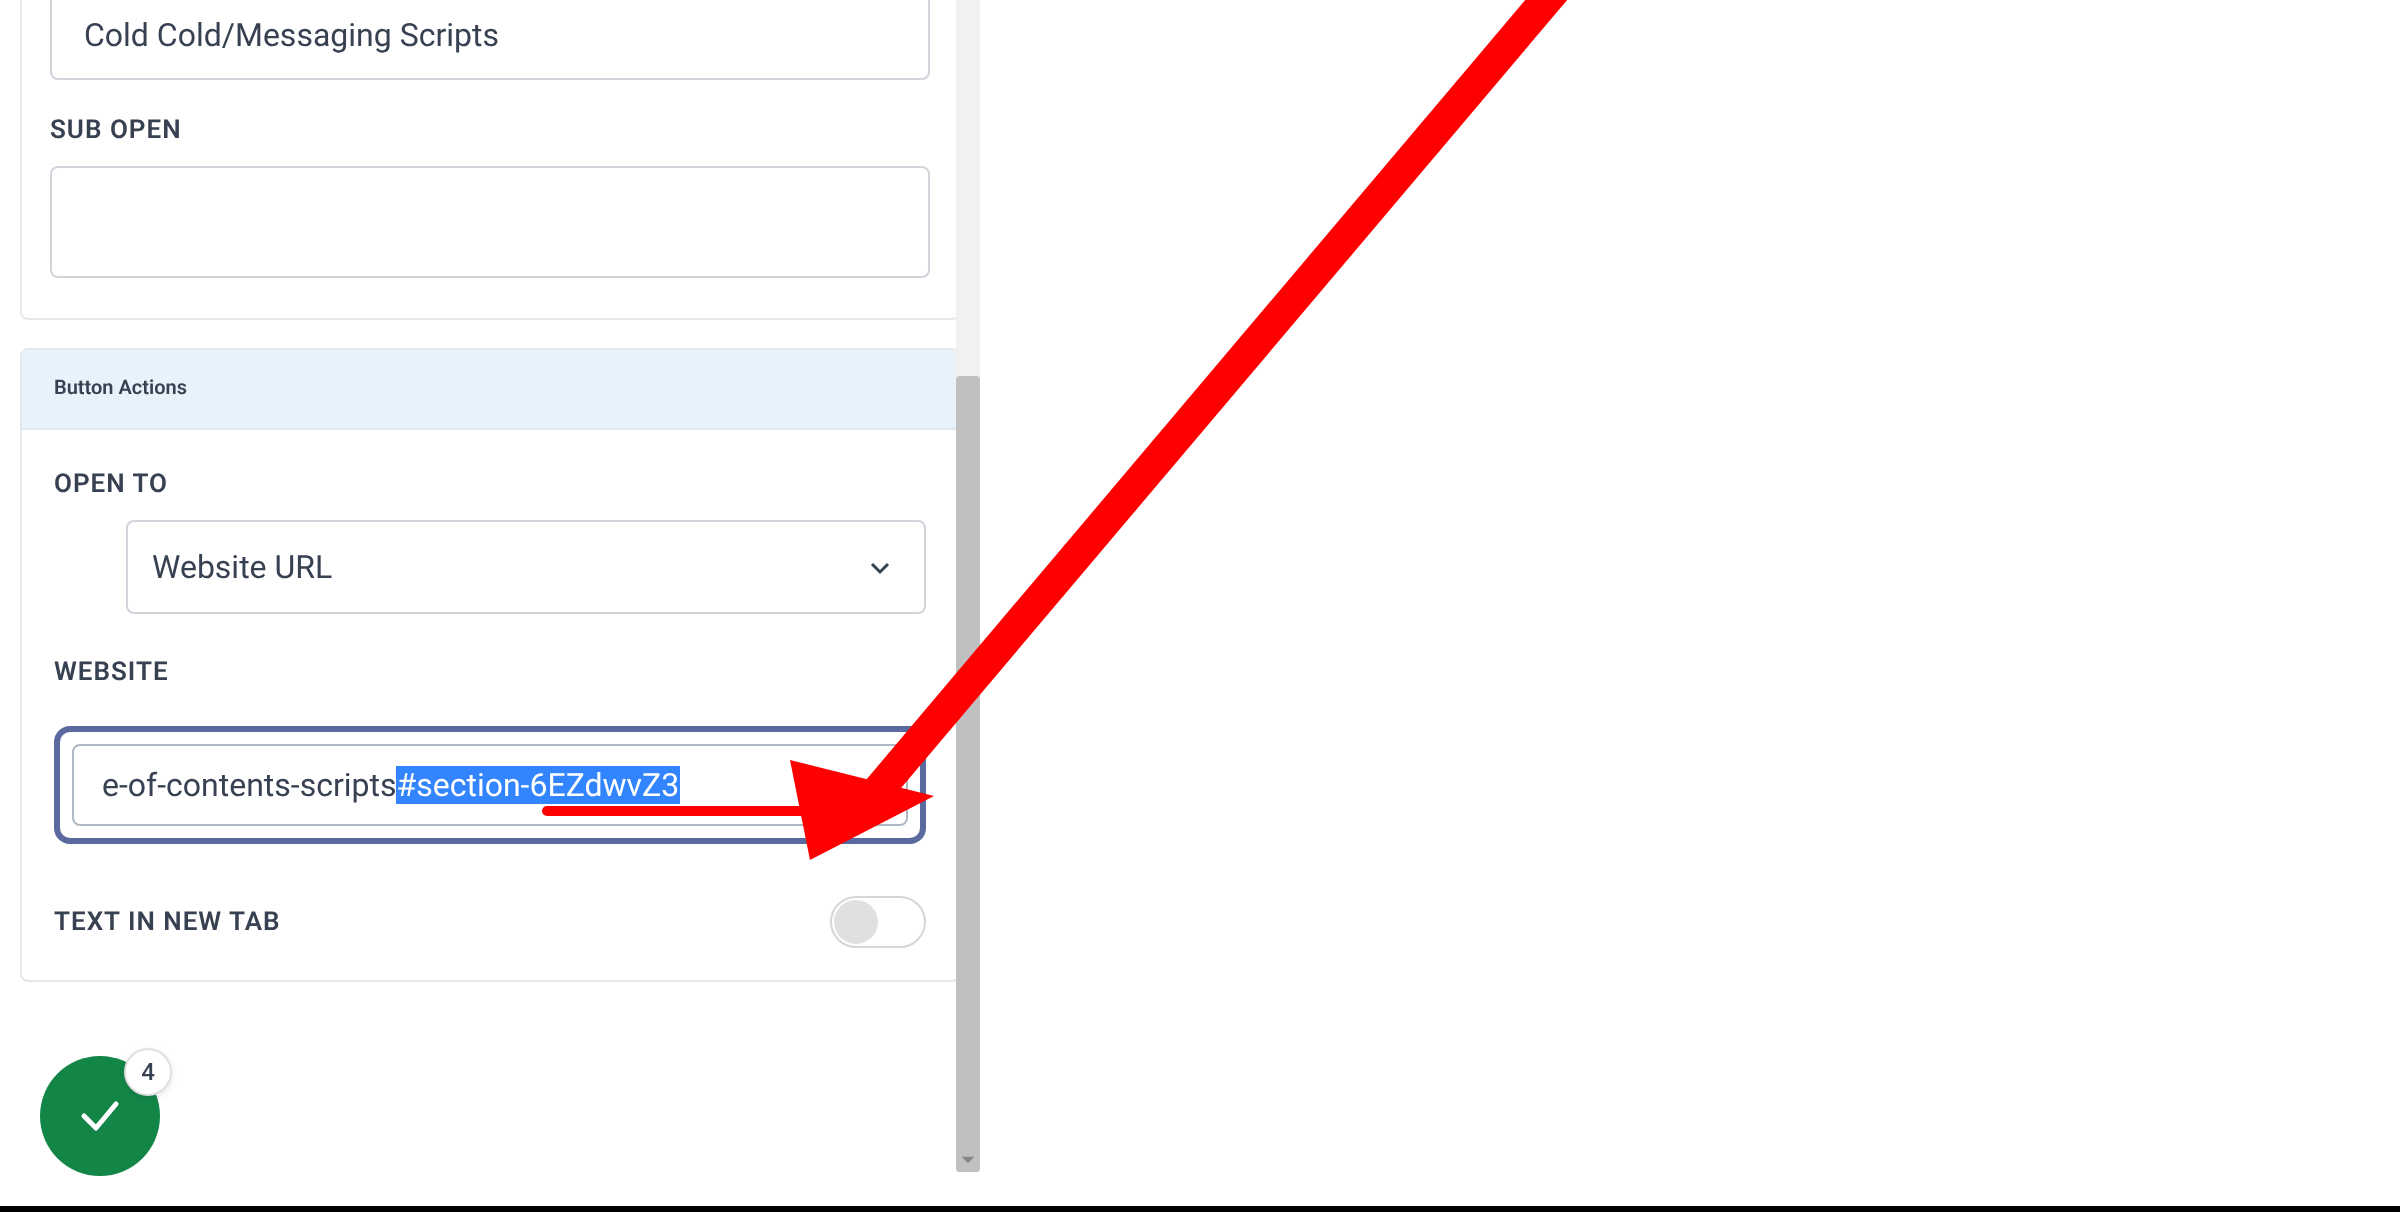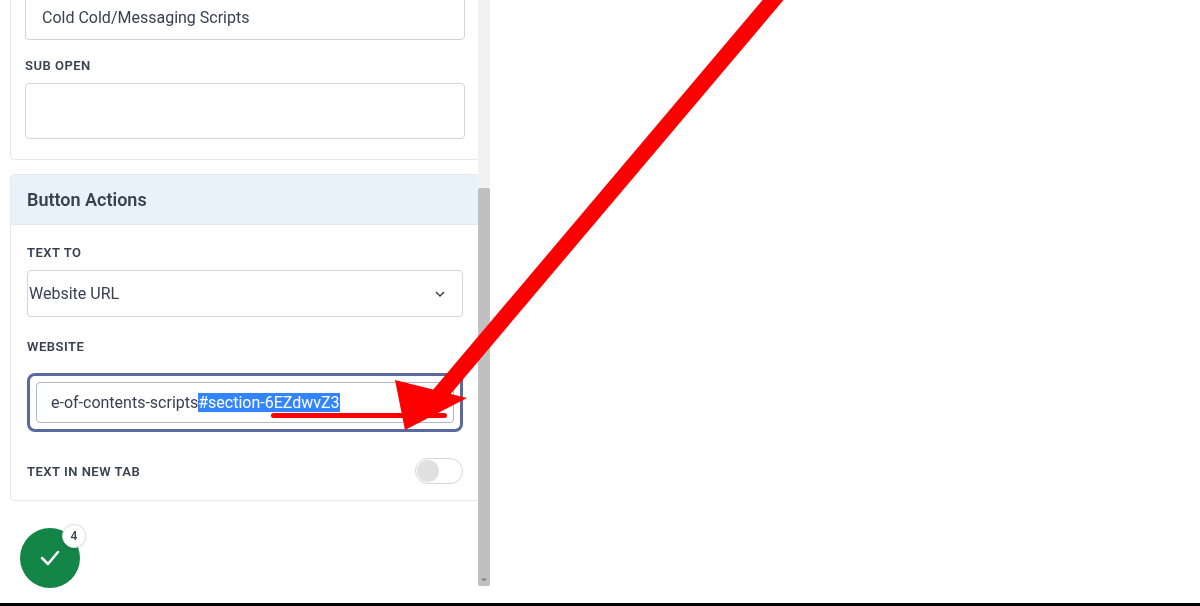--- a/index.html
+++ b/index.html
@@ -53,37 +53,38 @@
       background: #ffffff;
     }
     .button-actions-section {
       border: 1px solid #e5e7eb;
       border-radius: 4px;
       background: #ffffff;
     }
     .section-header {
       background: #e8f2fa;
       padding: 14px 16px;
-      font-size: 18px;
+      font-size: 10px;
       font-weight: 600;
       color: #374151;
       border-bottom: 1px solid #e5e7eb;
     }
     .section-body {
       padding: 20px 16px 16px 16px;
     }
     .select-wrapper {
       position: relative;
       border: 1px solid #d1d5db;
       border-radius: 4px;
-      padding: 13px 1px;
+      padding: 13px 12px;
       font-size: 16px;
       color: #374151;
       background: #ffffff;
       margin-bottom: 22px;
+      margin-left: 36px;
     }
     .chevron-down {
       position: absolute;
       right: 16px;
       top: 50%;
       transform: translateY(-50%);
       width: 12px;
       height: 12px;
     }
     .website-input-outer {
@@ -225,21 +226,21 @@
       <span>Cold Cold/Messaging Scripts</span>
     </div>
     <div class="field-label">SUB OPEN</div>
     <div class="textarea-display"></div>
   </div>
 
   <div class="button-actions-section">
     <div class="section-header">Button Actions</div>
     <div class="section-body">
 
-      <div class="field-label">TEXT TO</div>
+      <div class="field-label">OPEN TO</div>
       <div class="select-wrapper">
         <span>Website URL</span>
         <svg class="chevron-down" viewBox="0 0 12 12">
           <path d="M2 4 L6 8 L10 4" fill="none" stroke="#374151" stroke-width="1.5"></path>
         </svg>
       </div>
 
       <div class="field-label">WEBSITE</div>
       <div class="website-input-outer">
         <div class="website-input-inner">

